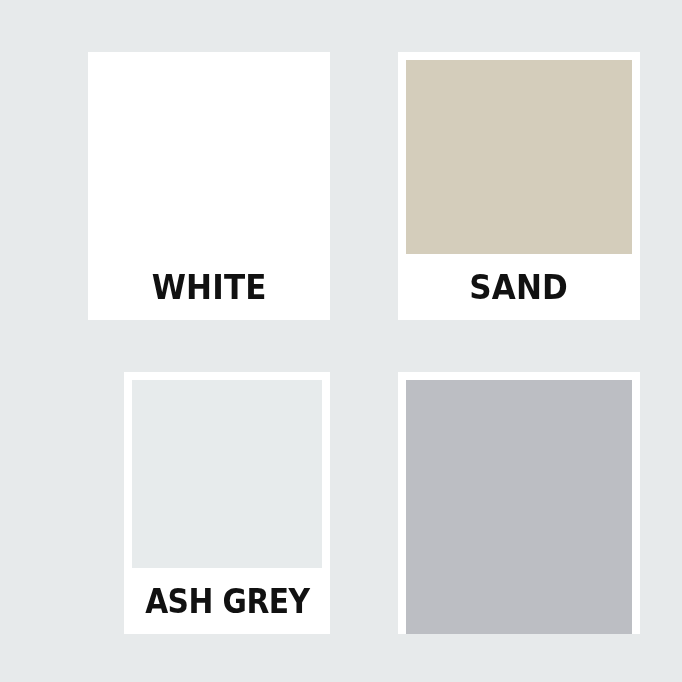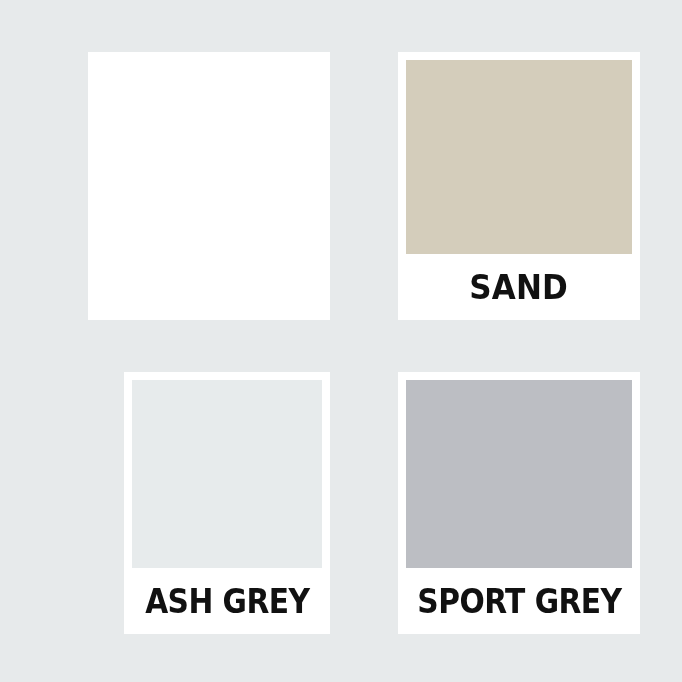--- a/index.html
+++ b/index.html
@@ -89,37 +89,37 @@
 </style>
 </head>
 <body style="background: rgb(231, 234, 235);">
 
 <div id="swatch-board" style="background: rgb(231, 234, 235);">
 
   <div class="swatch-grid">
 
     <div class="swatch-card" data-label-length="short" style="background: rgb(255, 255, 255);">
       <div class="swatch-chip" style="background: rgb(255, 255, 255);"></div>
+      <div class="swatch-label-strip">
+        <span class="swatch-label">WHITE</span>
+      </div>
     </div>
 
     <div class="swatch-card" data-label-length="short" style="background: rgb(255, 255, 255);">
       <div class="swatch-chip" style="background: rgb(212, 205, 187);"></div>
       <div class="swatch-label-strip">
         <span class="swatch-label">SAND</span>
       </div>
     </div>
 
     <div class="swatch-card" data-label-length="long" style="background: rgb(255, 255, 255); margin-left: 36px;">
       <div class="swatch-chip" style="background: rgb(231, 235, 236);"></div>
       <div class="swatch-label-strip">
         <span class="swatch-label">ASH GREY</span>
       </div>
     </div>
 
     <div class="swatch-card" data-label-length="long" style="background: rgb(255, 255, 255);">
       <div class="swatch-chip" style="background: rgb(188, 190, 195);"></div>
-      <div class="swatch-label-strip">
-        <span class="swatch-label">SPORT GREY</span>
-      </div>
     </div>
 
   </div>
 </div>
 
 </body></html>

